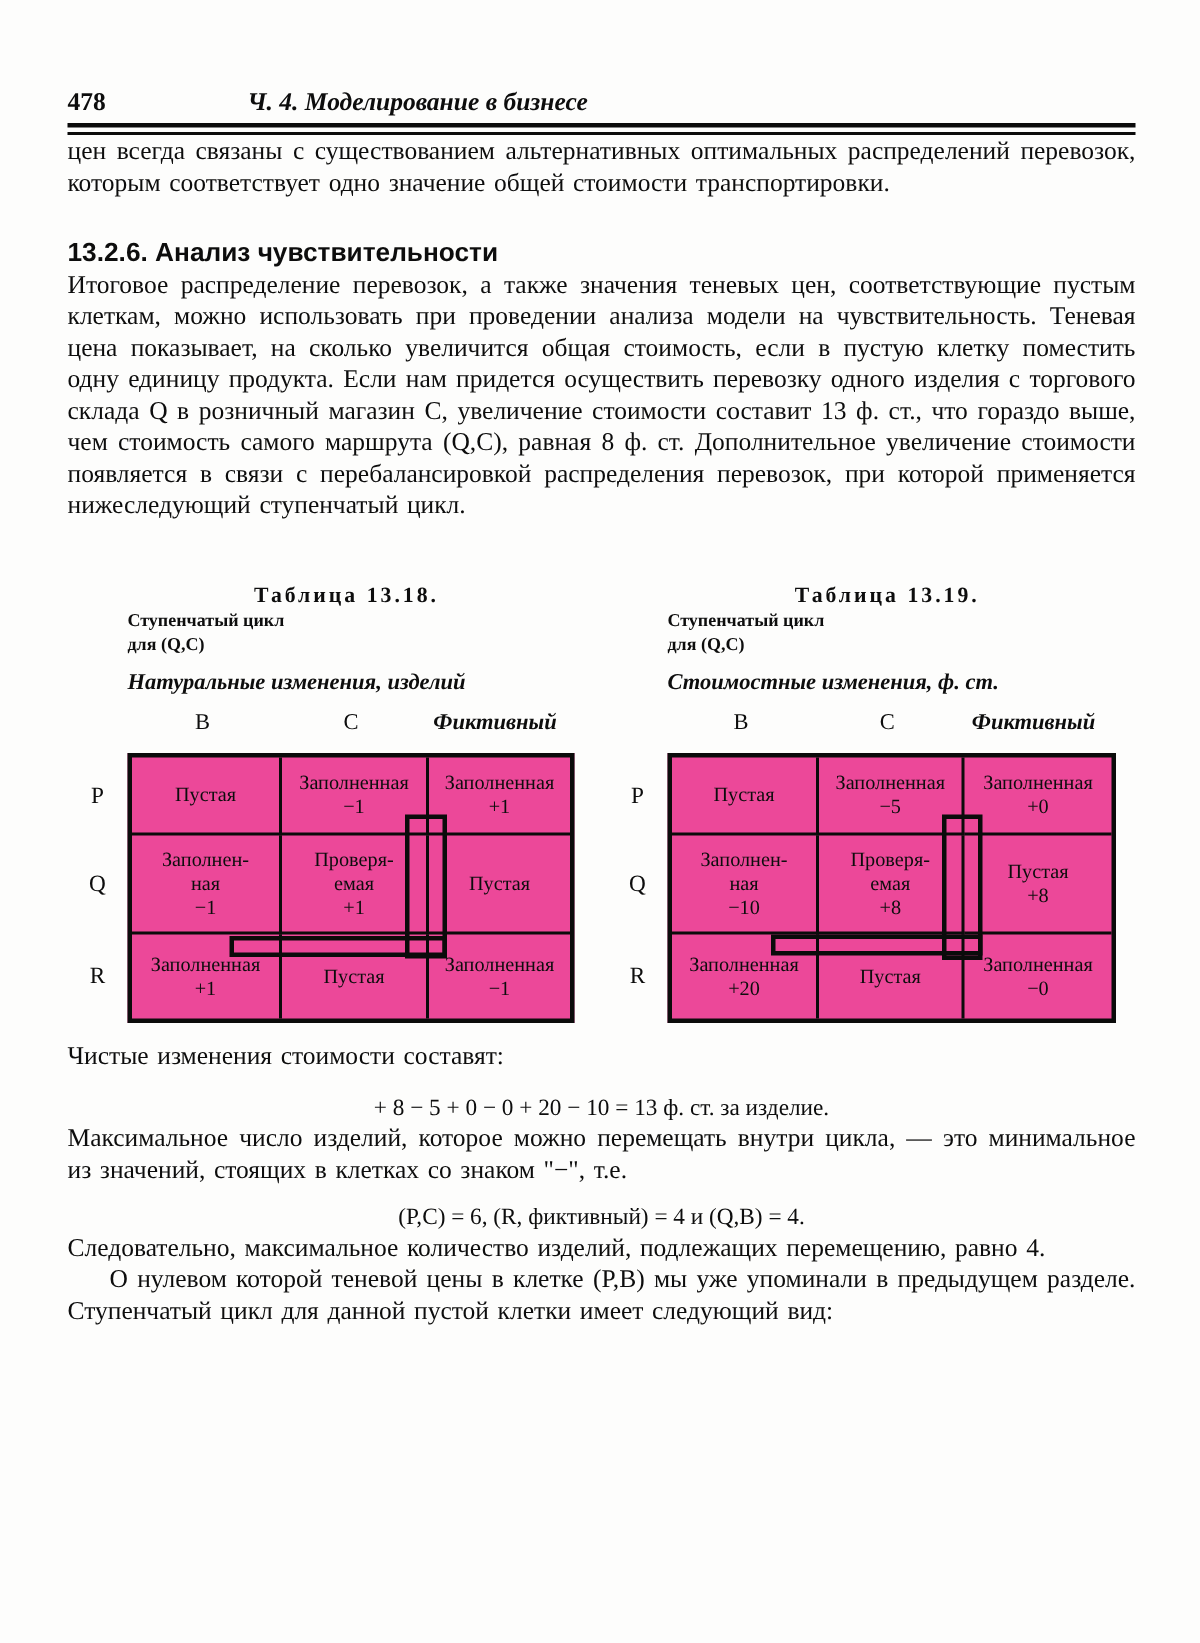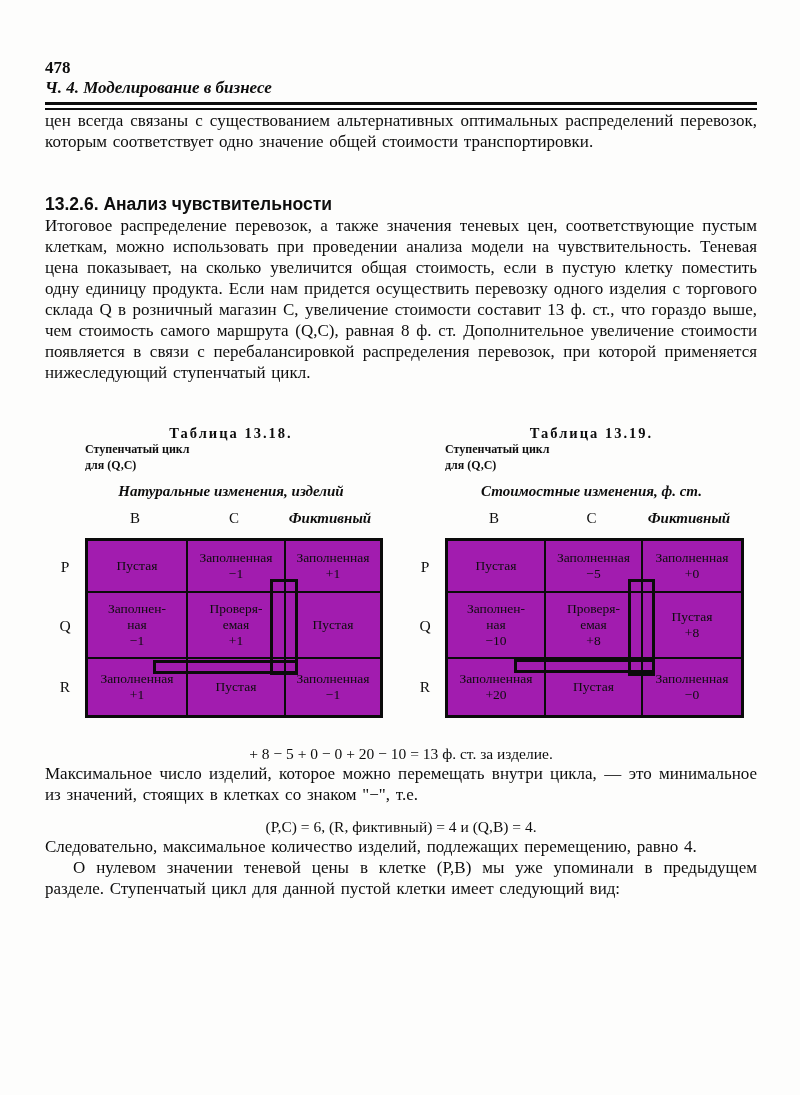--- a/index.html
+++ b/index.html
@@ -8,47 +8,47 @@
     width:800px; height:1095px;
     margin:0 auto;
     background:#fdfdfc;
     color:#0d0d0d;
     font-family:"Liberation Serif", serif;
     box-sizing:border-box;
     padding:58px 43px 0 45px;
     overflow:hidden;
   }
   
-  .hdr { display:flex; align-items:baseline;flex-direction:column; }
+  .hdr { display:flex; align-items:baseline; }
   .pageno { font-size:17px; font-weight:bold; width:120px; }
   .htitle { flex:1; text-align:left; font-size:17px; font-weight:bold; font-style:italic; }
   .hdr-spacer { width:120px; }
   .rule { margin-top:4px; height:3px; border-top:3px solid #0b0b0b; border-bottom:2px solid #0b0b0b; }
 
   p.body { font-size:17px; line-height:21px; text-align:justify; margin:0; word-spacing:1.5px; }
-  h2.sect { font-family:"Liberation Sans", sans-serif; font-size:17.5px; font-weight:bold; margin:42px 0 0 0; }
+  h2.sect { font-family:"Liberation Sans", sans-serif; font-size:17.5px; font-weight:bold; margin:26px 0 0 0; }
   .mt18 { margin-top:18px; }
   .mt8  { margin-top:8px; }
   .formula { text-align:center; font-size:15.5px; margin:0; }
 
   
   .figure { position:relative; margin:36px 0 0 -45px; width:800px; height:310px; }
   .figure .abs { position:absolute; }
   .cap1 { font-weight:bold; font-size:14.5px; letter-spacing:2px; text-align:center; }
   .cap2 { font-weight:bold; font-size:12px; text-align:left; }
-  .sub  { font-weight:bold; font-style:italic; font-size:15px; text-align:center; }
+  .sub  { font-weight:bold; font-style:italic; font-size:15px; text-align:left; }
   .colheads { display:grid; font-size:15px; text-align:center; }
   .colheads .dummyhead { font-weight:bold; font-style:italic; }
 
   .tbl { display:flex; }
   .rowlabs { width:40px; display:flex; flex-direction:column; padding-top:3px; box-sizing:border-box; }
   .rowlabs div { display:flex; align-items:center; justify-content:center; font-size:15.5px; }
   .rl1 { height:52px; } .rl2 { height:66px; } .rl3 { height:56px; }
 
-  .grid { border:3px solid #0b0b0b; display:grid; background:#a21caf; }
+  .grid { border:3px solid #0b0b0b; display:grid; background:#ec4899; }
   .g18 { grid-template-columns:100px 98px 94px; grid-template-rows:52px 66px 56px; }
   .g19 { grid-template-columns:98px 97px 98px; grid-template-rows:52px 66px 56px; }
   .grid > div {
     border-right:2px solid #0b0b0b; border-bottom:2px solid #0b0b0b;
     box-sizing:border-box;
     display:flex; align-items:center; justify-content:center;
     text-align:center; white-space:pre-line;
     font-size:13.5px; line-height:16px;
   }
   .grid > div:nth-child(3n) { border-right:none; }
@@ -154,21 +154,22 @@
         <div>Пустая</div>
         <div>Заполненная
 −0</div>
       </div>
     </div>
     <div class="cycle" style="left:628px; top:160px; width:21px; height:91px;"></div>
     <div class="cycle" style="left:514px; top:240px; width:135px; height:8px;"></div>
 
   </div>
 
+  <p class="body lower">Чистые изменения стоимости составят:</p>
   <p class="formula f1">+ 8 − 5 + 0 − 0 + 20 − 10 = 13 ф. ст. за изделие.</p>
 
   <p class="body p-max">Максимальное число изделий, которое можно перемещать внутри цикла, — это минимальное из значений, стоящих в клетках со знаком "−", т.е.</p>
   <p class="formula f2">(P,C) = 6, (R, фиктивный) = 4 и (Q,B) = 4.</p>
 
   <p class="body p-concl">Следовательно, максимальное количество изделий, подлежащих перемещению, равно 4.</p>
-  <p class="body p-close">О нулевом значении теневой цены в клетке (P,B) мы уже упоминали в предыдущем разделе. Ступенчатый цикл для данной пустой клетки имеет следующий вид:</p>
+  <p class="body p-close">О нулевом которой теневой цены в клетке (P,B) мы уже упоминали в предыдущем разделе. Ступенчатый цикл для данной пустой клетки имеет следующий вид:</p>
 
 </div>
 
 </body></html>

